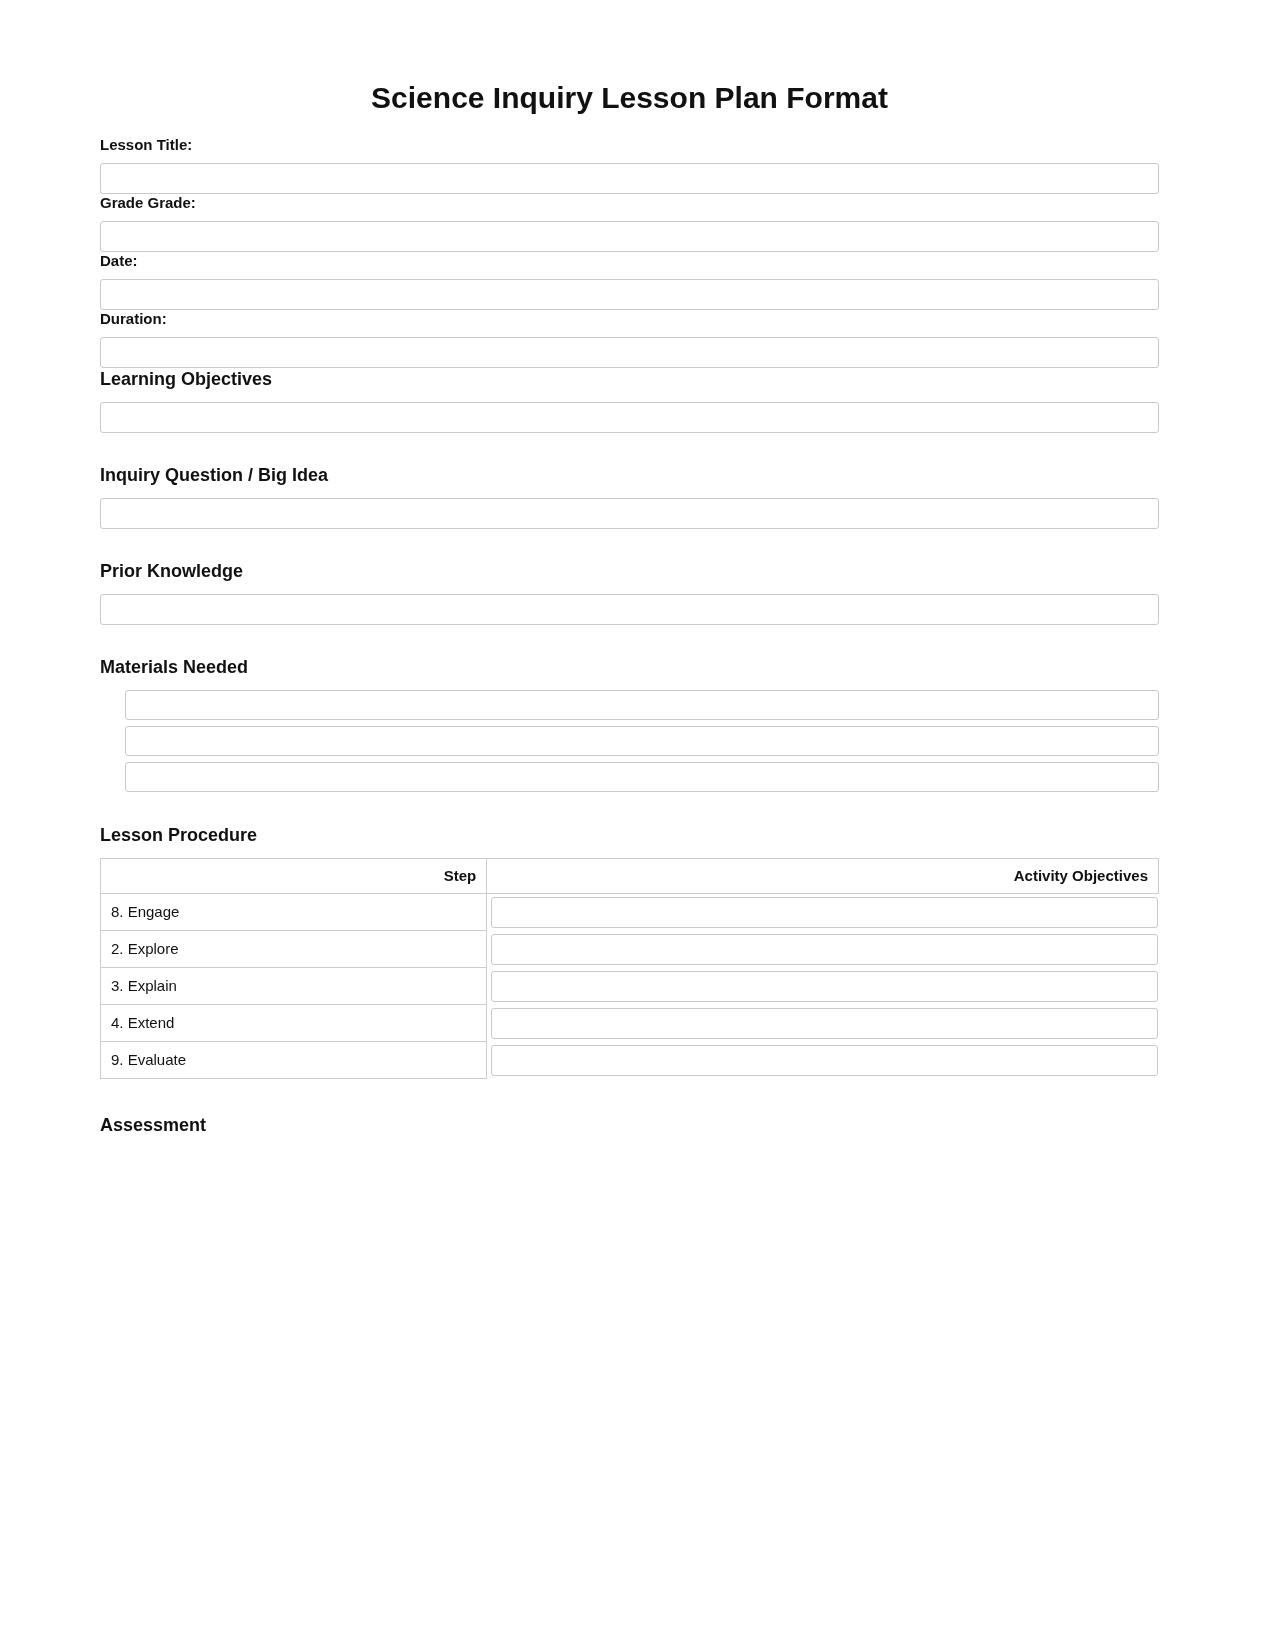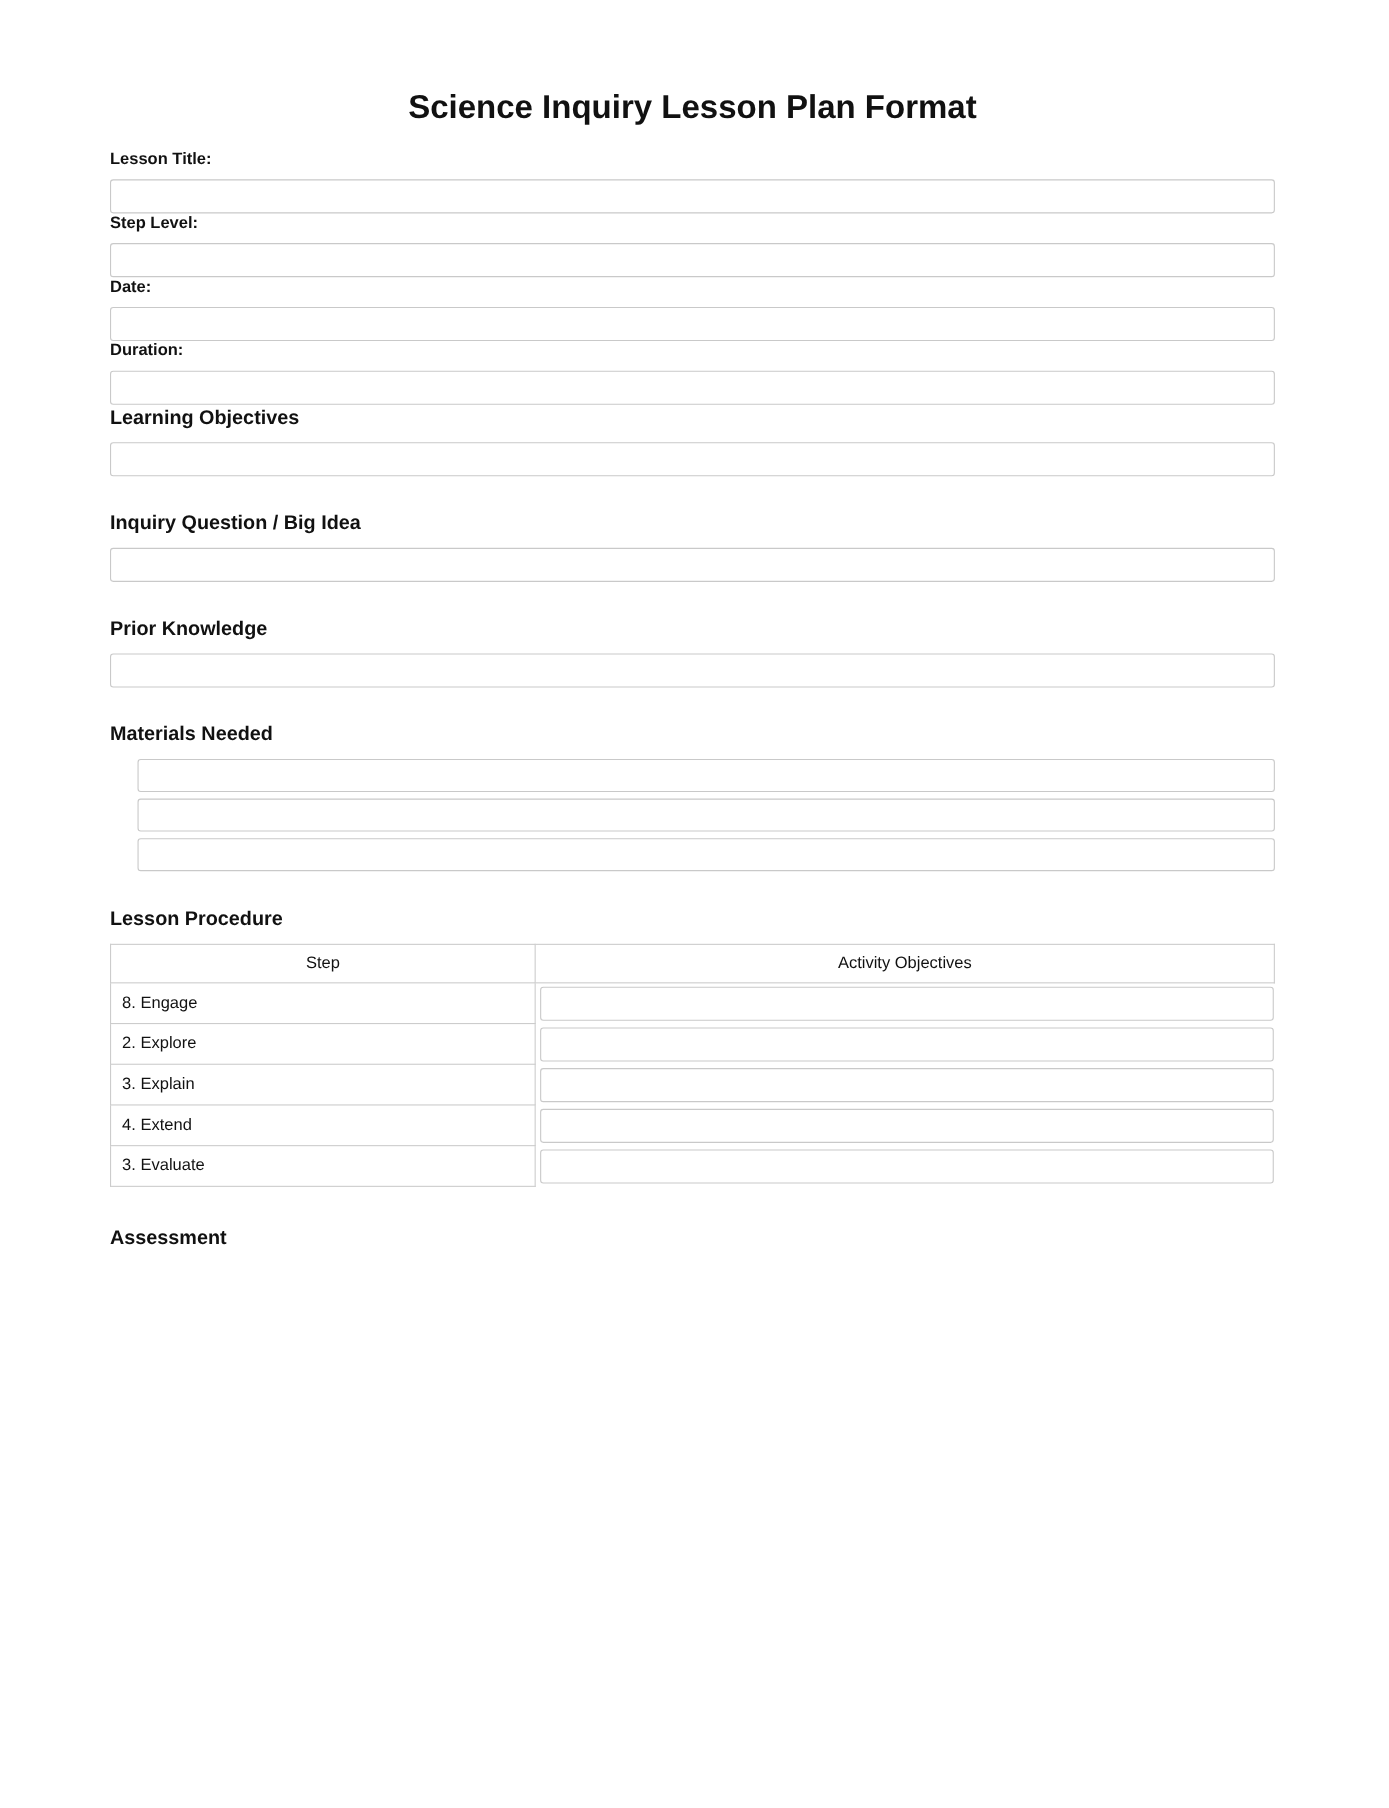--- a/index.html
+++ b/index.html
@@ -62,22 +62,22 @@
   }
   table.procedure-table {
     border-collapse: collapse;
     width: 100%;
     table-layout: fixed;
   }
   table.procedure-table th {
     border: 1px solid #cccccc;
     font-size: 15px;
     line-height: 18px;
-    font-weight: normal;
-    text-align: center;
+    font-weight: bold;
+    text-align: right;
     padding: 8px 10px;
     background: #ffffff;
   }
   table.procedure-table th.col-step { width: 36.5%; }
   table.procedure-table td.step-cell {
     border: 1px solid #cccccc;
     font-size: 15px;
     line-height: 18px;
     font-weight: normal;
     padding: 9px 10px;
@@ -100,21 +100,21 @@
 <div class="content">
 
   <h1 class="page-title">Science Inquiry Lesson Plan Format</h1>
 
   <div class="field-group">
     <span class="field-label">Lesson Title:</span>
     <input class="text-input" type="text" value="" style="">
   </div>
 
   <div class="field-group">
-    <span class="field-label">Step Level:</span>
+    <span class="field-label">Grade Grade:</span>
     <input class="text-input" type="text" value="" style="">
   </div>
 
   <div class="field-group">
     <span class="field-label">Date:</span>
     <input class="text-input" type="text" value="" style="">
   </div>
 
   <div class="field-group">
     <span class="field-label">Duration:</span>
@@ -174,21 +174,21 @@
             <input class="text-input" type="text" value="" style="">
           </td>
         </tr>
         <tr>
           <td class="step-cell">4. Extend</td>
           <td class="activity-cell">
             <input class="text-input" type="text" value="" style="">
           </td>
         </tr>
         <tr>
-          <td class="step-cell">3. Evaluate</td>
+          <td class="step-cell">9. Evaluate</td>
           <td class="activity-cell">
             <input class="text-input" type="text" value="" style="">
           </td>
         </tr>
       </tbody>
     </table>
   </div>
 
   <h2 class="section-heading assessment-heading">Assessment</h2>
 

